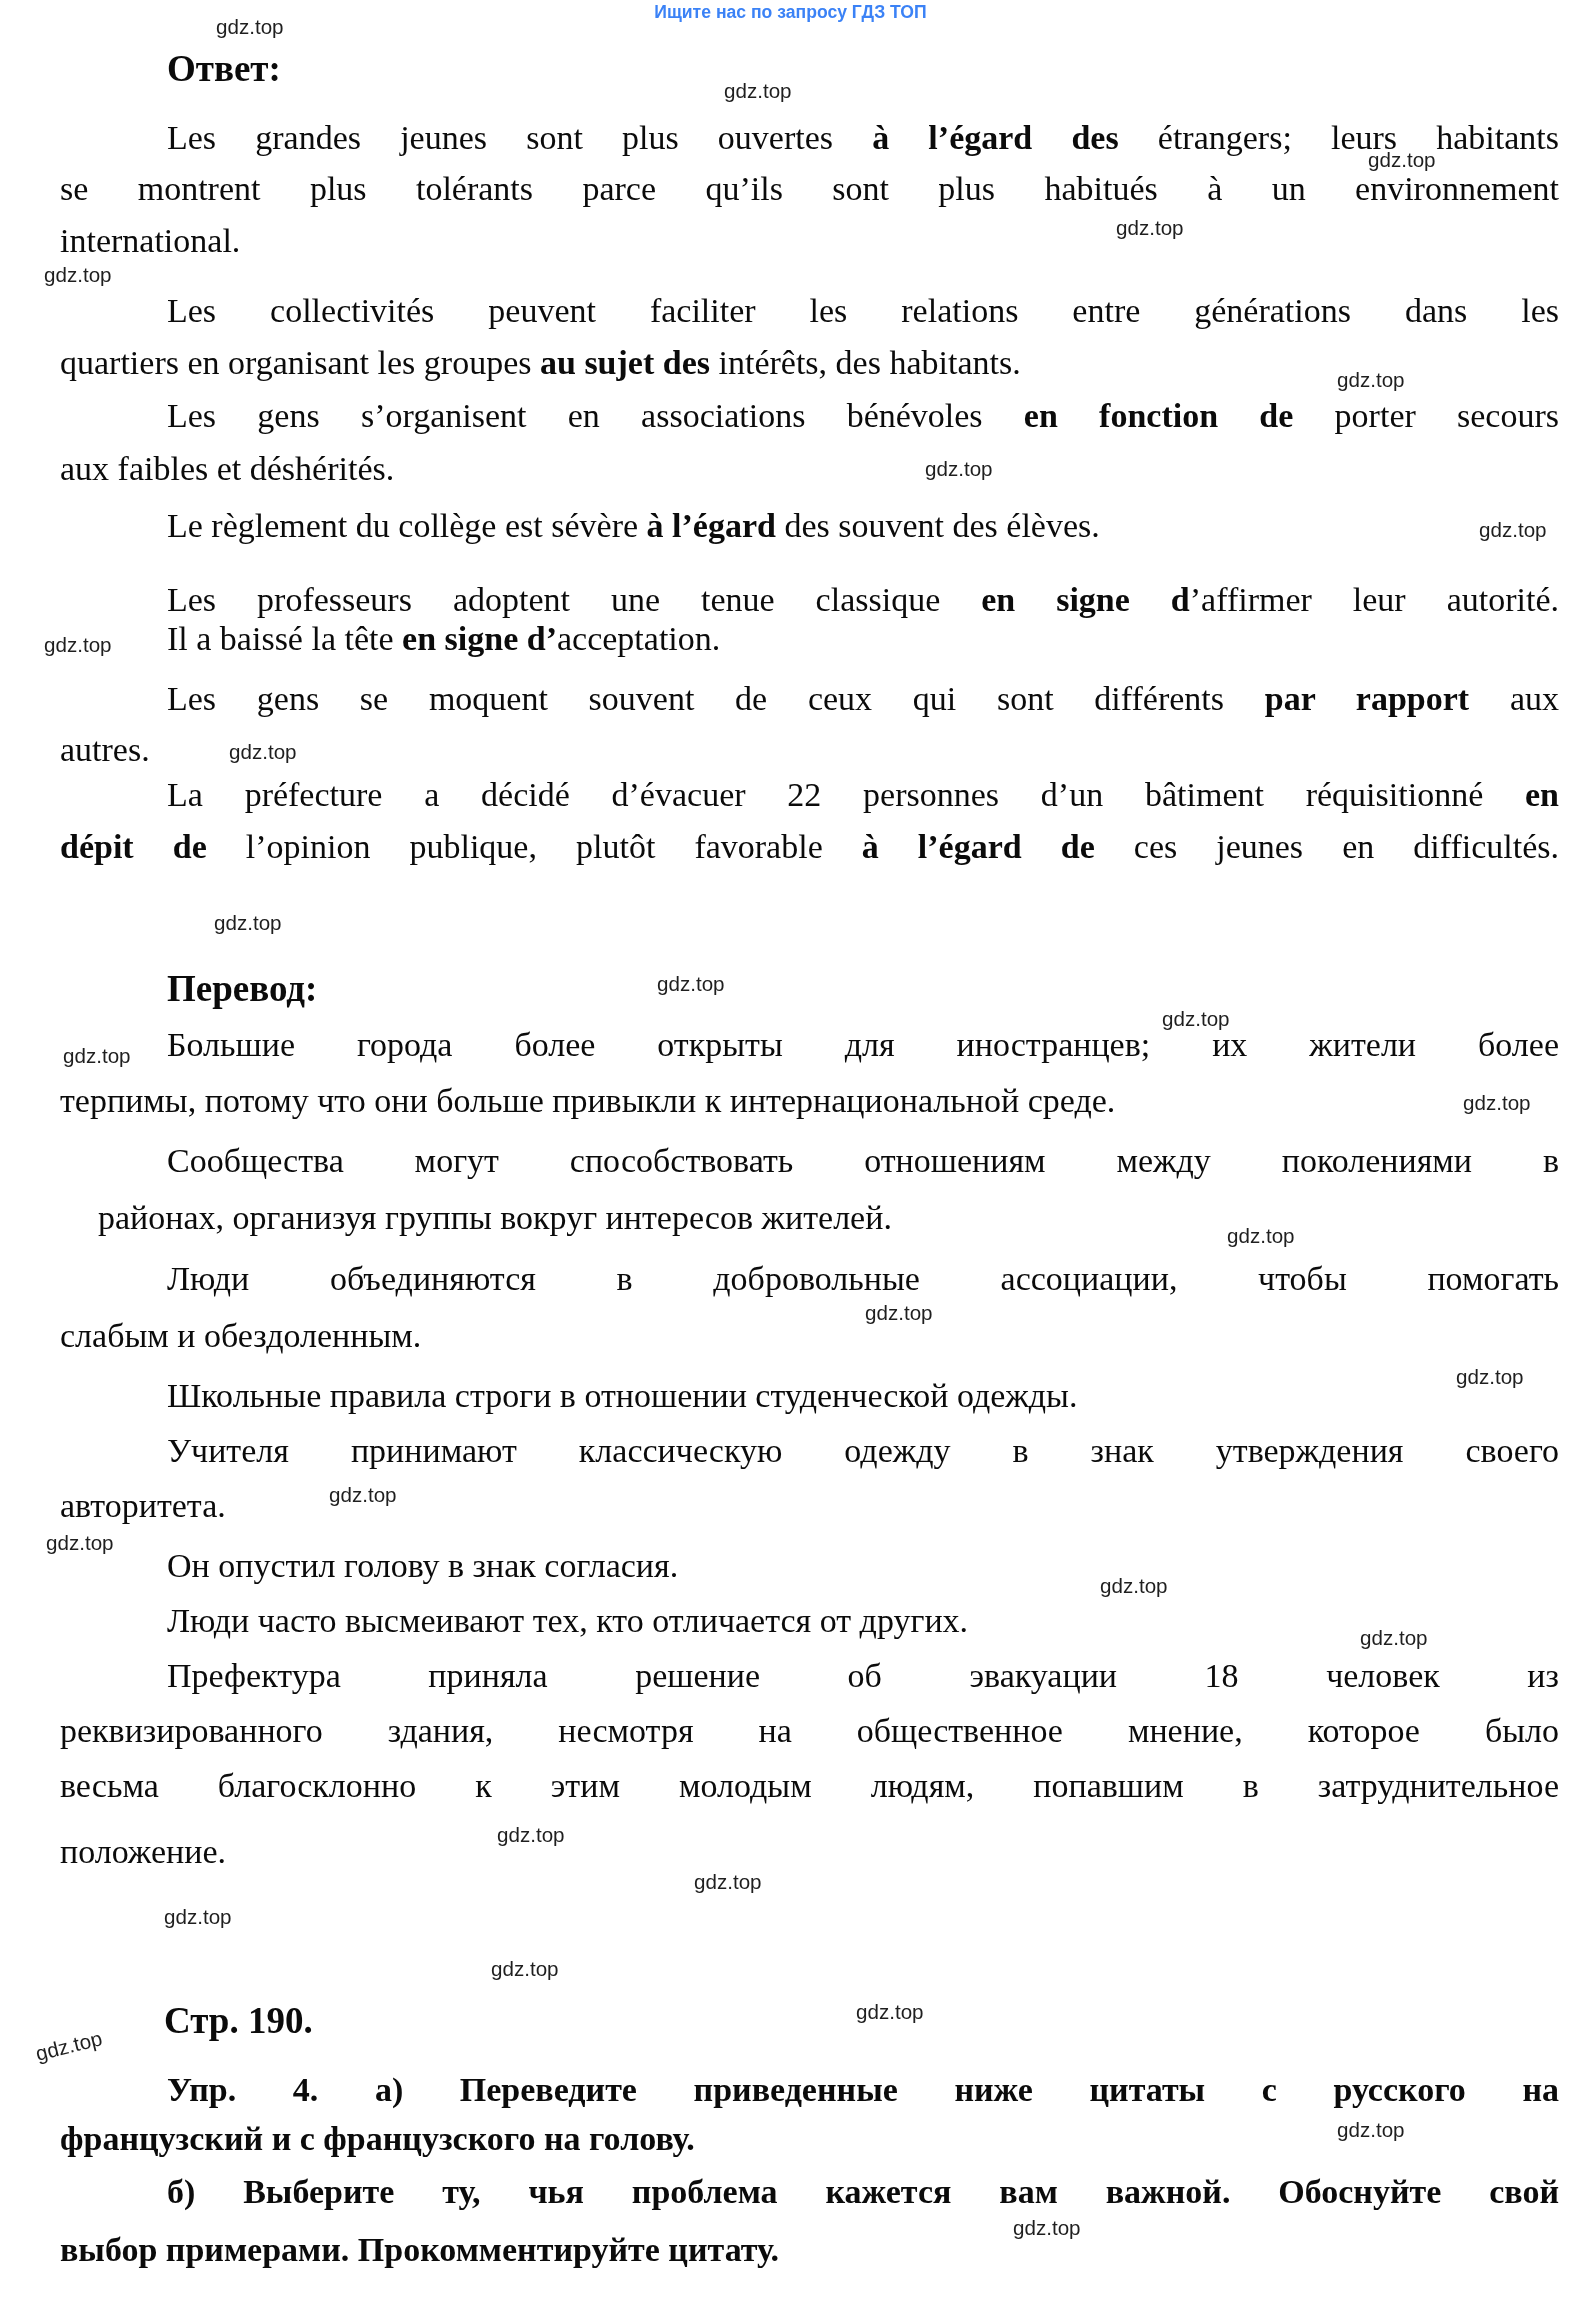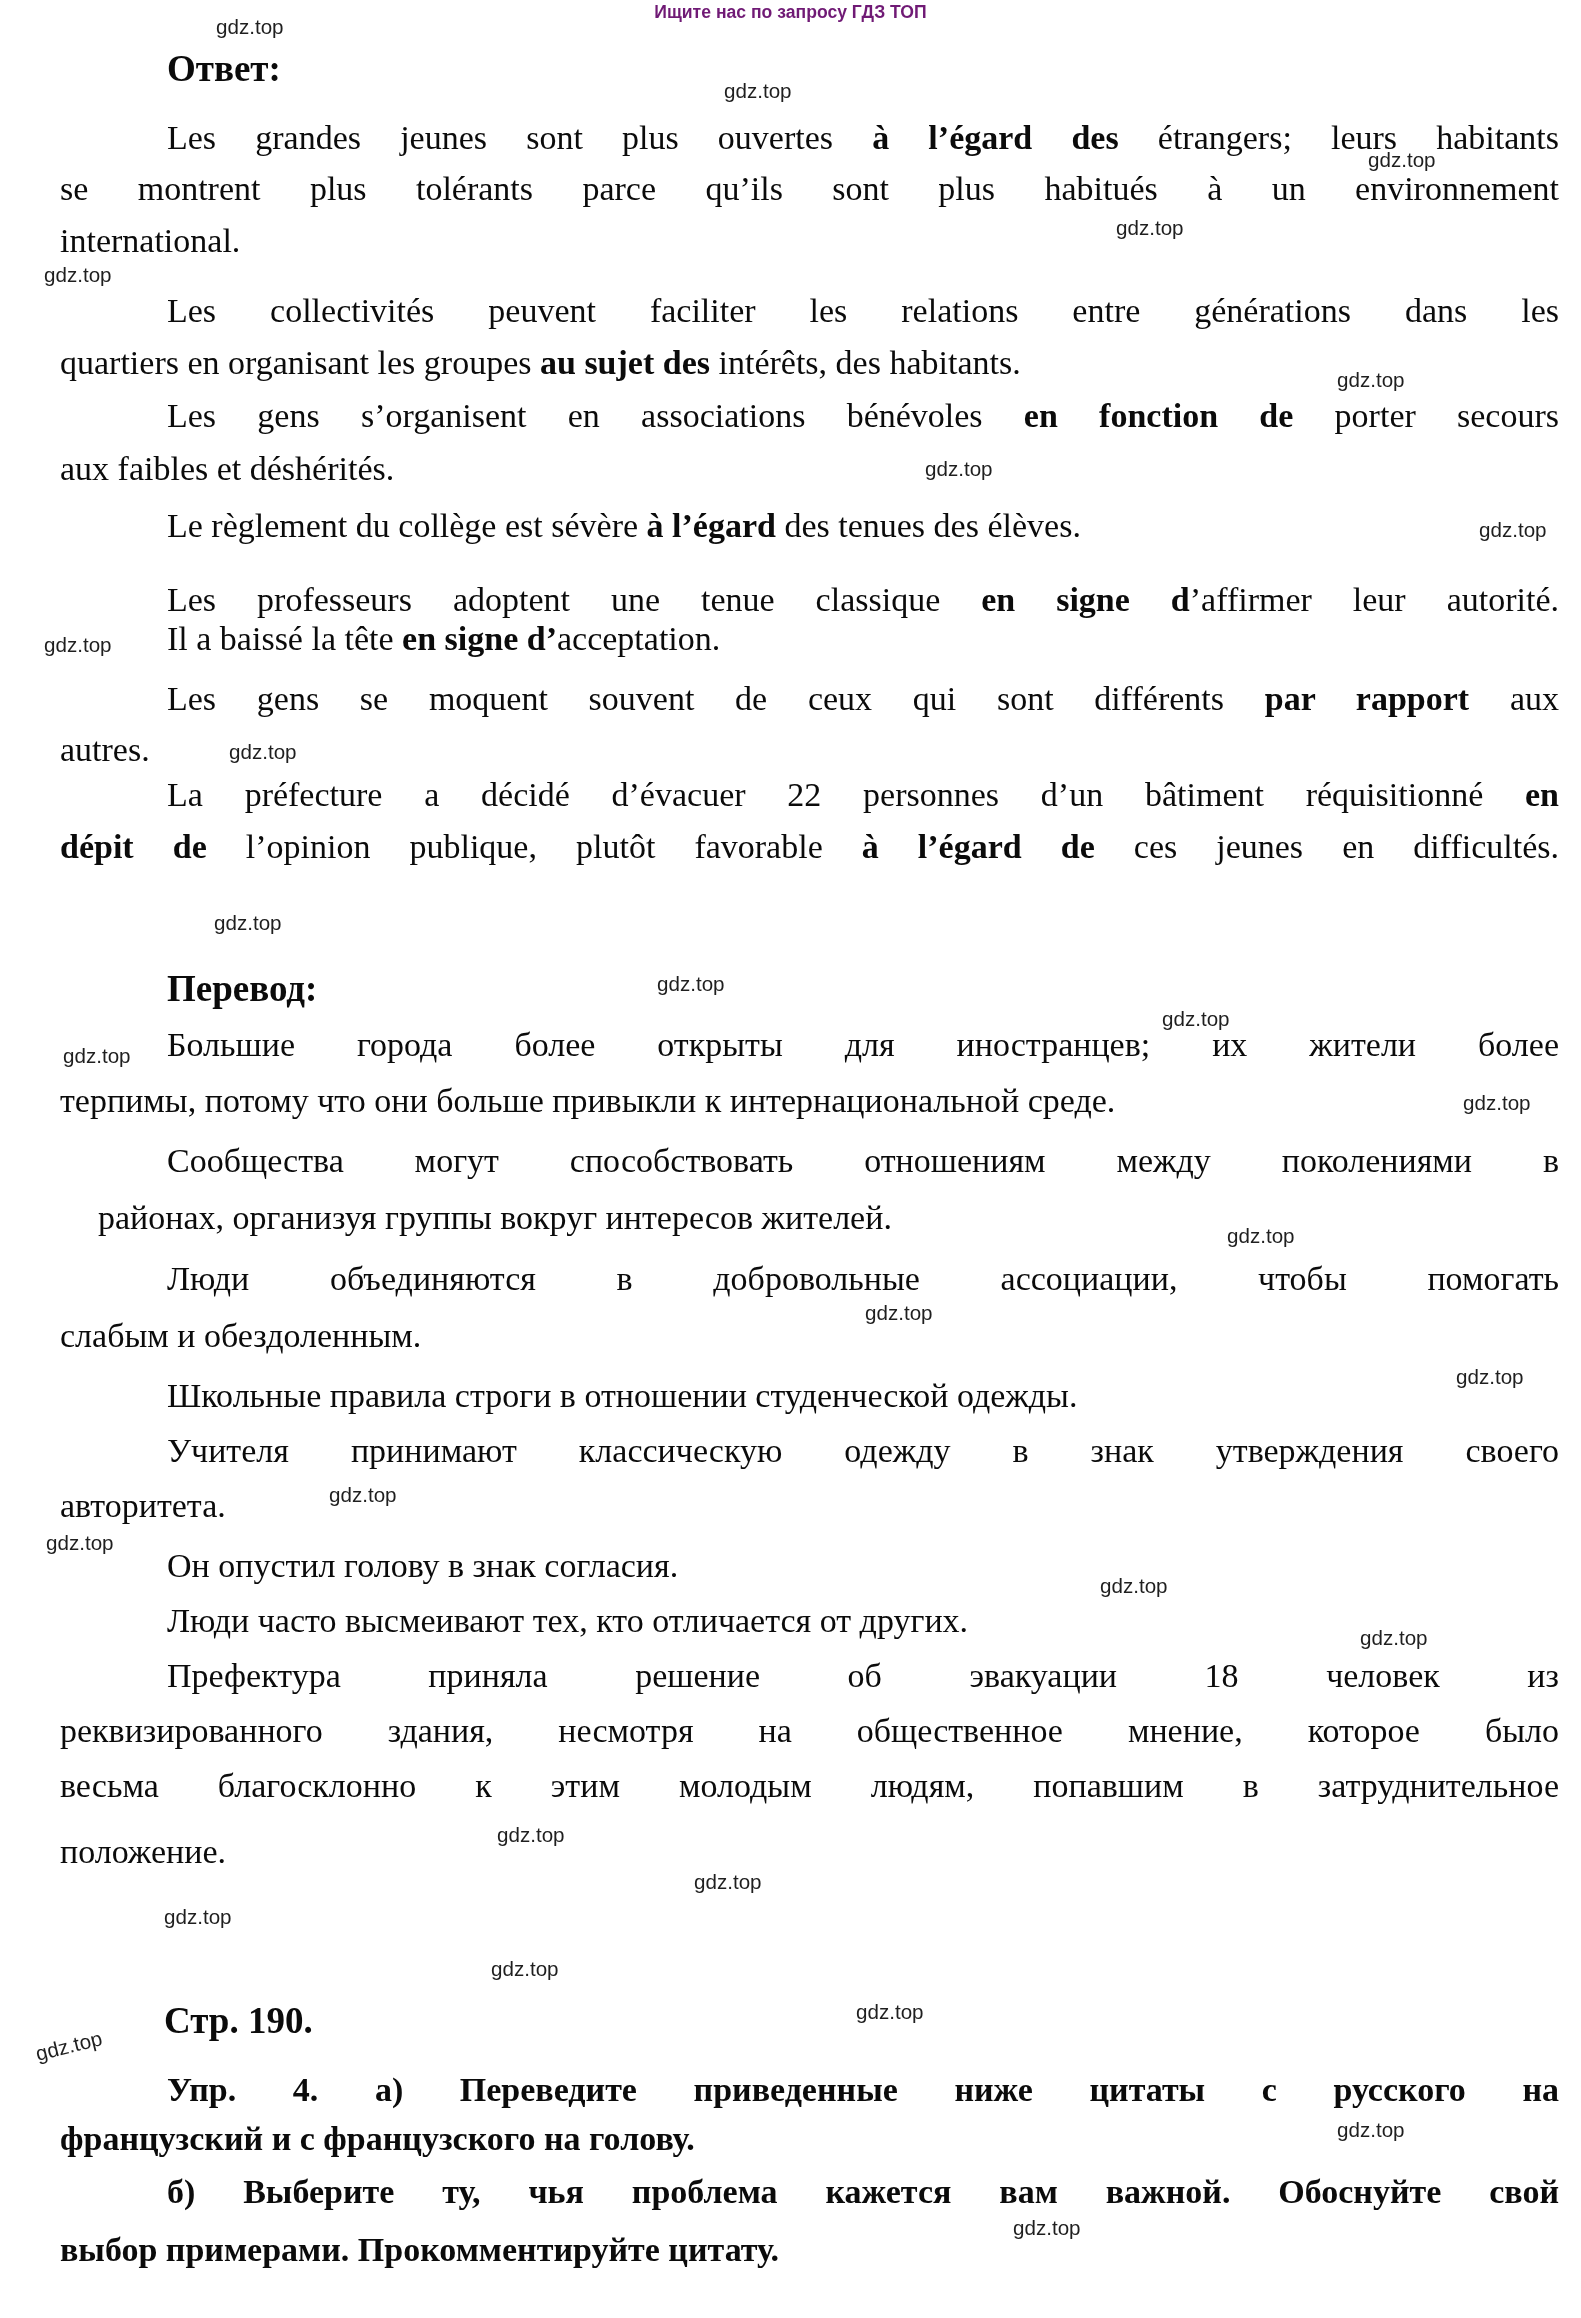--- a/index.html
+++ b/index.html
@@ -49,31 +49,31 @@
     text-align:center;
     font-family:"Liberation Sans", sans-serif;
     font-size:16px;
     font-weight:bold;
   }
 </style>
 </head>
 <body>
 
 <div class="page">
-  <div class="banner" style="color: #701a75;">Ищите нас по запросу ГДЗ ТОП</div>
+  <div class="banner" style="color: #3b82f6;">Ищите нас по запросу ГДЗ ТОП</div>
   <div id="lines-container">
       <div class="line heading" style="left: 167px; top: 47px;"><b>Ответ:</b></div>
       <div class="line justify" style="left: 167px; top: 116px; width: 1392px;"><span>Les grandes jeunes sont plus ouvertes </span><b>à l’égard des</b><span> étrangers; leurs habitants</span></div>
       <div class="line justify" style="left: 60px; top: 167px; width: 1499px;"><span>se montrent plus tolérants parce qu’ils sont plus habitués à un environnement</span></div>
       <div class="line" style="left: 60px; top: 219px;"><span>international.</span></div>
       <div class="line justify" style="left: 167px; top: 289px; width: 1392px;"><span>Les collectivités peuvent faciliter les relations entre générations dans les</span></div>
       <div class="line" style="left: 60px; top: 341px;"><span>quartiers en organisant les groupes </span><b>au sujet des</b><span> intérêts, des habitants.</span></div>
       <div class="line justify" style="left: 167px; top: 394px; width: 1392px;"><span>Les gens s’organisent en associations bénévoles </span><b>en fonction de</b><span> porter secours</span></div>
       <div class="line" style="left: 60px; top: 447px;"><span>aux faibles et déshérités.</span></div>
-      <div class="line" style="left: 167px; top: 504px;"><span>Le règlement du collège est sévère </span><b>à l’égard</b><span> des tenues des élèves.</span></div>
+      <div class="line" style="left: 167px; top: 504px;"><span>Le règlement du collège est sévère </span><b>à l’égard</b><span> des souvent des élèves.</span></div>
       <div class="line justify" style="left: 167px; top: 562px; width: 1392px; margin-top: 16px;"><span>Les professeurs adoptent une tenue classique </span><b>en signe d</b><span>’affirmer leur autorité.</span></div>
       <div class="line" style="left: 167px; top: 617px;"><span>Il a baissé la tête </span><b>en signe d’</b><span>acceptation.</span></div>
       <div class="line justify" style="left: 167px; top: 677px; width: 1392px;"><span>Les gens se moquent souvent de ceux qui sont différents </span><b>par rapport</b><span> aux</span></div>
       <div class="line" style="left: 60px; top: 728px;"><span>autres.</span></div>
       <div class="line justify" style="left: 167px; top: 773px; width: 1392px;"><span>La préfecture a décidé d’évacuer 22 personnes d’un bâtiment réquisitionné </span><b>en</b></div>
       <div class="line justify" style="left: 60px; top: 825px; width: 1499px;"><b>dépit de</b><span> l’opinion publique, plutôt favorable </span><b>à l’égard de</b><span> ces jeunes en difficultés.</span></div>
       <div class="line heading" style="left: 167px; top: 967px;"><b>Перевод:</b></div>
       <div class="line justify" style="left: 167px; top: 1023px; width: 1392px;"><span>Большие города более открыты для иностранцев; их жители более</span></div>
       <div class="line" style="left: 60px; top: 1079px;"><span>терпимы, потому что они больше привыкли к интернациональной среде.</span></div>
       <div class="line justify" style="left: 167px; top: 1139px; width: 1392px;"><span>Сообщества могут способствовать отношениям между поколениями в</span></div>

